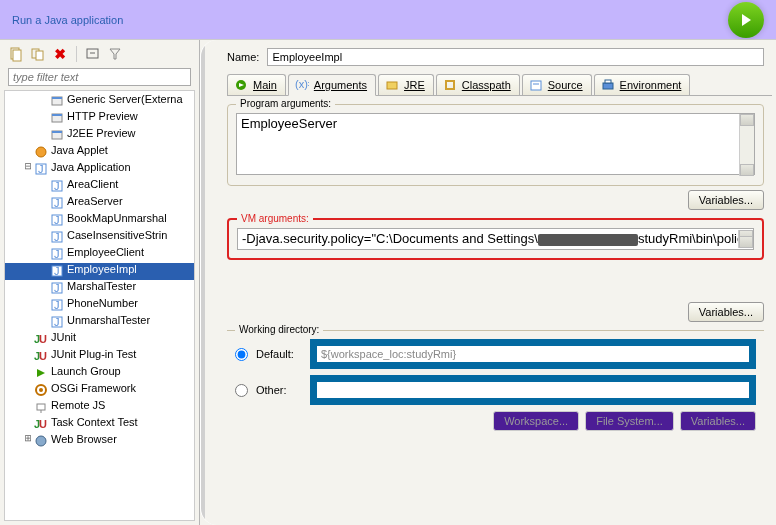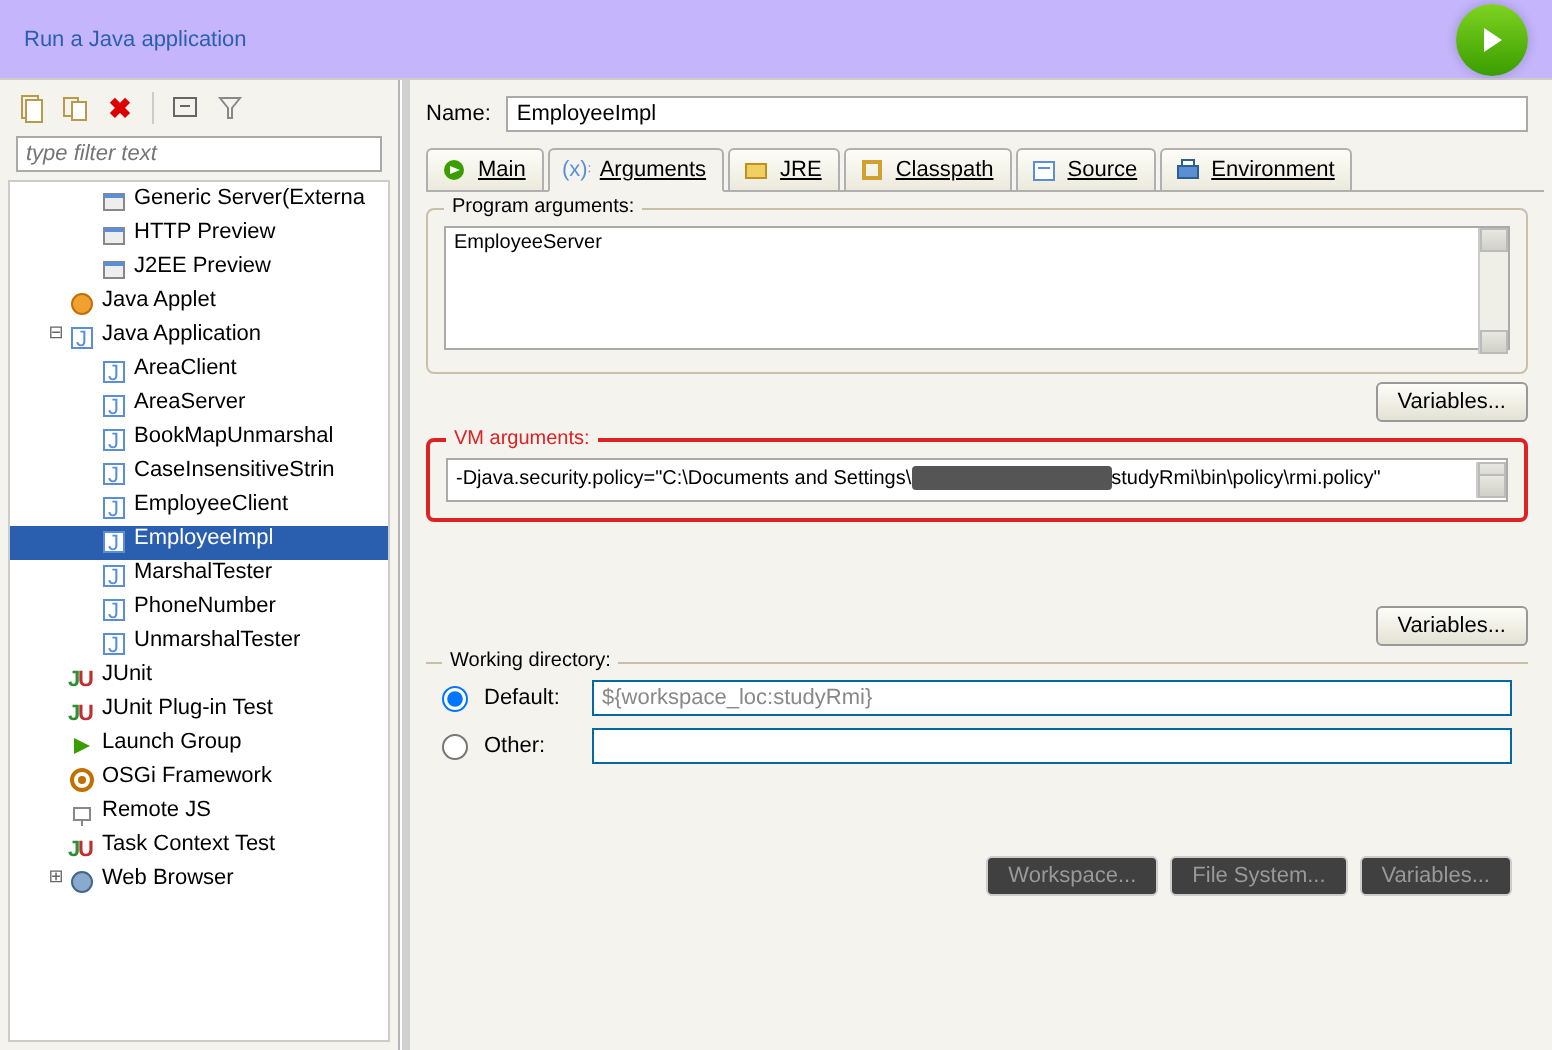--- a/index.html
+++ b/index.html
@@ -19,47 +19,47 @@
   .sep { width:1px; height:16px; background:#ccc; margin: 0 2px; }
   .filter { width: calc(100% - 8px); margin: 0 4px 4px 4px; padding:2px 4px; border:1px solid #aaa; color:#999; font-style:italic; background:#fff;}
   .tree { flex:1; overflow:auto; border:1px solid #ccc; background:#fff; margin:0 0 0 0; padding:2px 0;}
   .tree-row { display:flex; height:17px; padding-left:4px; white-space:nowrap; cursor:pointer;}
   .tree-row.sel { background:#2a5fb0; color:#fff; }
   .exp { width:10px; display:inline-block; color:#666; font-size:9px; text-align:center; }
   .ind { display:inline-block; }
   .tico { width:16px; height:16px; display:inline-flex; align-items:center; justify-content:center; margin-right:2px; flex-shrink:0;}
   .tico svg { width:14px; height:14px;}
   
-  .right { flex:1; background:#f4f3ee; padding: 8px 4px 4px 12px; overflow:hidden; position:relative; border-left:1px solid #fff;}
+  .right { flex:1; background:#f4f3ee; padding: 8px 4px 4px 26px; overflow:hidden; position:relative; border-left:1px solid #fff;border-radius:17px;}
   .right-scrollbar { position:absolute; left:0; top:0; bottom:0; width:4px; background:#d0d0d0;}
   .name-row { display:flex; align-items:center; gap:6px; margin-bottom:8px; padding-right:8px;}
   .name-row label { margin-right:2px;}
   .name-row input { flex:1; padding:2px 4px; border:1px solid #aaa; background:#fff;}
   
   .tabs { display:flex; gap:0; margin-bottom:8px; border-bottom:1px solid #b0b0b0; padding-right:8px;text-decoration:underline;}
   .tab { padding:3px 8px 3px 6px; border:1px solid #b0b0b0; border-bottom:none; background:linear-gradient(#fdfdf8,#eceadc); border-radius:3px 3px 0 0; display:flex; align-items:center; gap:3px; cursor:pointer; margin-right:2px; position:relative;}
   .tab.active { background:#f4f3ee; z-index:2; border-bottom:1px solid #f4f3ee; margin-bottom:-1px;}
   .tab .tico { width:14px; height:14px;}
   
   .group { border:1px solid #c8c0a8; border-radius:4px; margin:0 8px 8px 0; padding:8px; position:relative; background:#f4f3ee;}
   .group-legend { position:absolute; top:-7px; left:8px; background:#f4f3ee; padding:0 4px; font-size:10px;}
   .group.red { border-color:#d22; border-width:2px; }
   .group.red .group-legend { color:#d22; }
-  .textarea { width:100%; height:62px; border:1px solid #aaa; background:#fff; padding:2px 4px; resize:none; font-family:inherit; font-size:10px;}
+  .textarea { width:100%; height:62px; border:1px solid #aaa; background:#fff; padding:2px 4px; resize:none; font-family:inherit; font-size:13px;}
   .textarea.short { height:22px; padding:2px 4px; line-height:16px; white-space:nowrap; overflow:hidden;}
   .ta-scroll { position:absolute; right:9px; top:9px; bottom:9px; width:15px; background:#efefe8; border-left:1px solid #ccc;}
   .ta-scroll .thumb { position:absolute; top:0; left:0; right:0; height:12px; background:linear-gradient(#e8e8e0,#d0d0c8); border:1px solid #bbb;}
   .ta-scroll .thumb.b { top:auto; bottom:0;}
   
   .btn-row { display:flex; justify-content:flex-end; margin-top:4px;}
   .button { padding:3px 10px; border:1px solid #999; background:linear-gradient(#fdfdf8,#e4e2d4); border-radius:3px; cursor:pointer;}
-  .button.dis { color:#999; border-color:#ccc; background:#404040; cursor:default;margin-top:40px;}
+  .button.dis { color:#999; border-color:#ccc; background:#4c1d95; cursor:default;}
   
   .wd-row { display:flex; align-items:center; gap:6px; margin-bottom:6px;}
-  .wd-row input[type=text]{ flex:1; padding:2px 4px; border:1px solid #0369a1; background:#fff; color:#888;}
+  .wd-row input[type=text]{ flex:1; padding:2px 4px; border:7px solid #0369a1; background:#fff; color:#888;}
   .wd-row input[type=text].blank{ background:#fff; color:#000;}
   input[type=radio]{ margin:0 2px 0 0;}
   
   .redacted { display:inline-block; background:#555; height:12px; vertical-align:middle; width:100px; border-radius:2px;}
 </style>
 </head>
 <body>
 
 <div class="header">
   <span class="header-title">Run a Java application</span>

